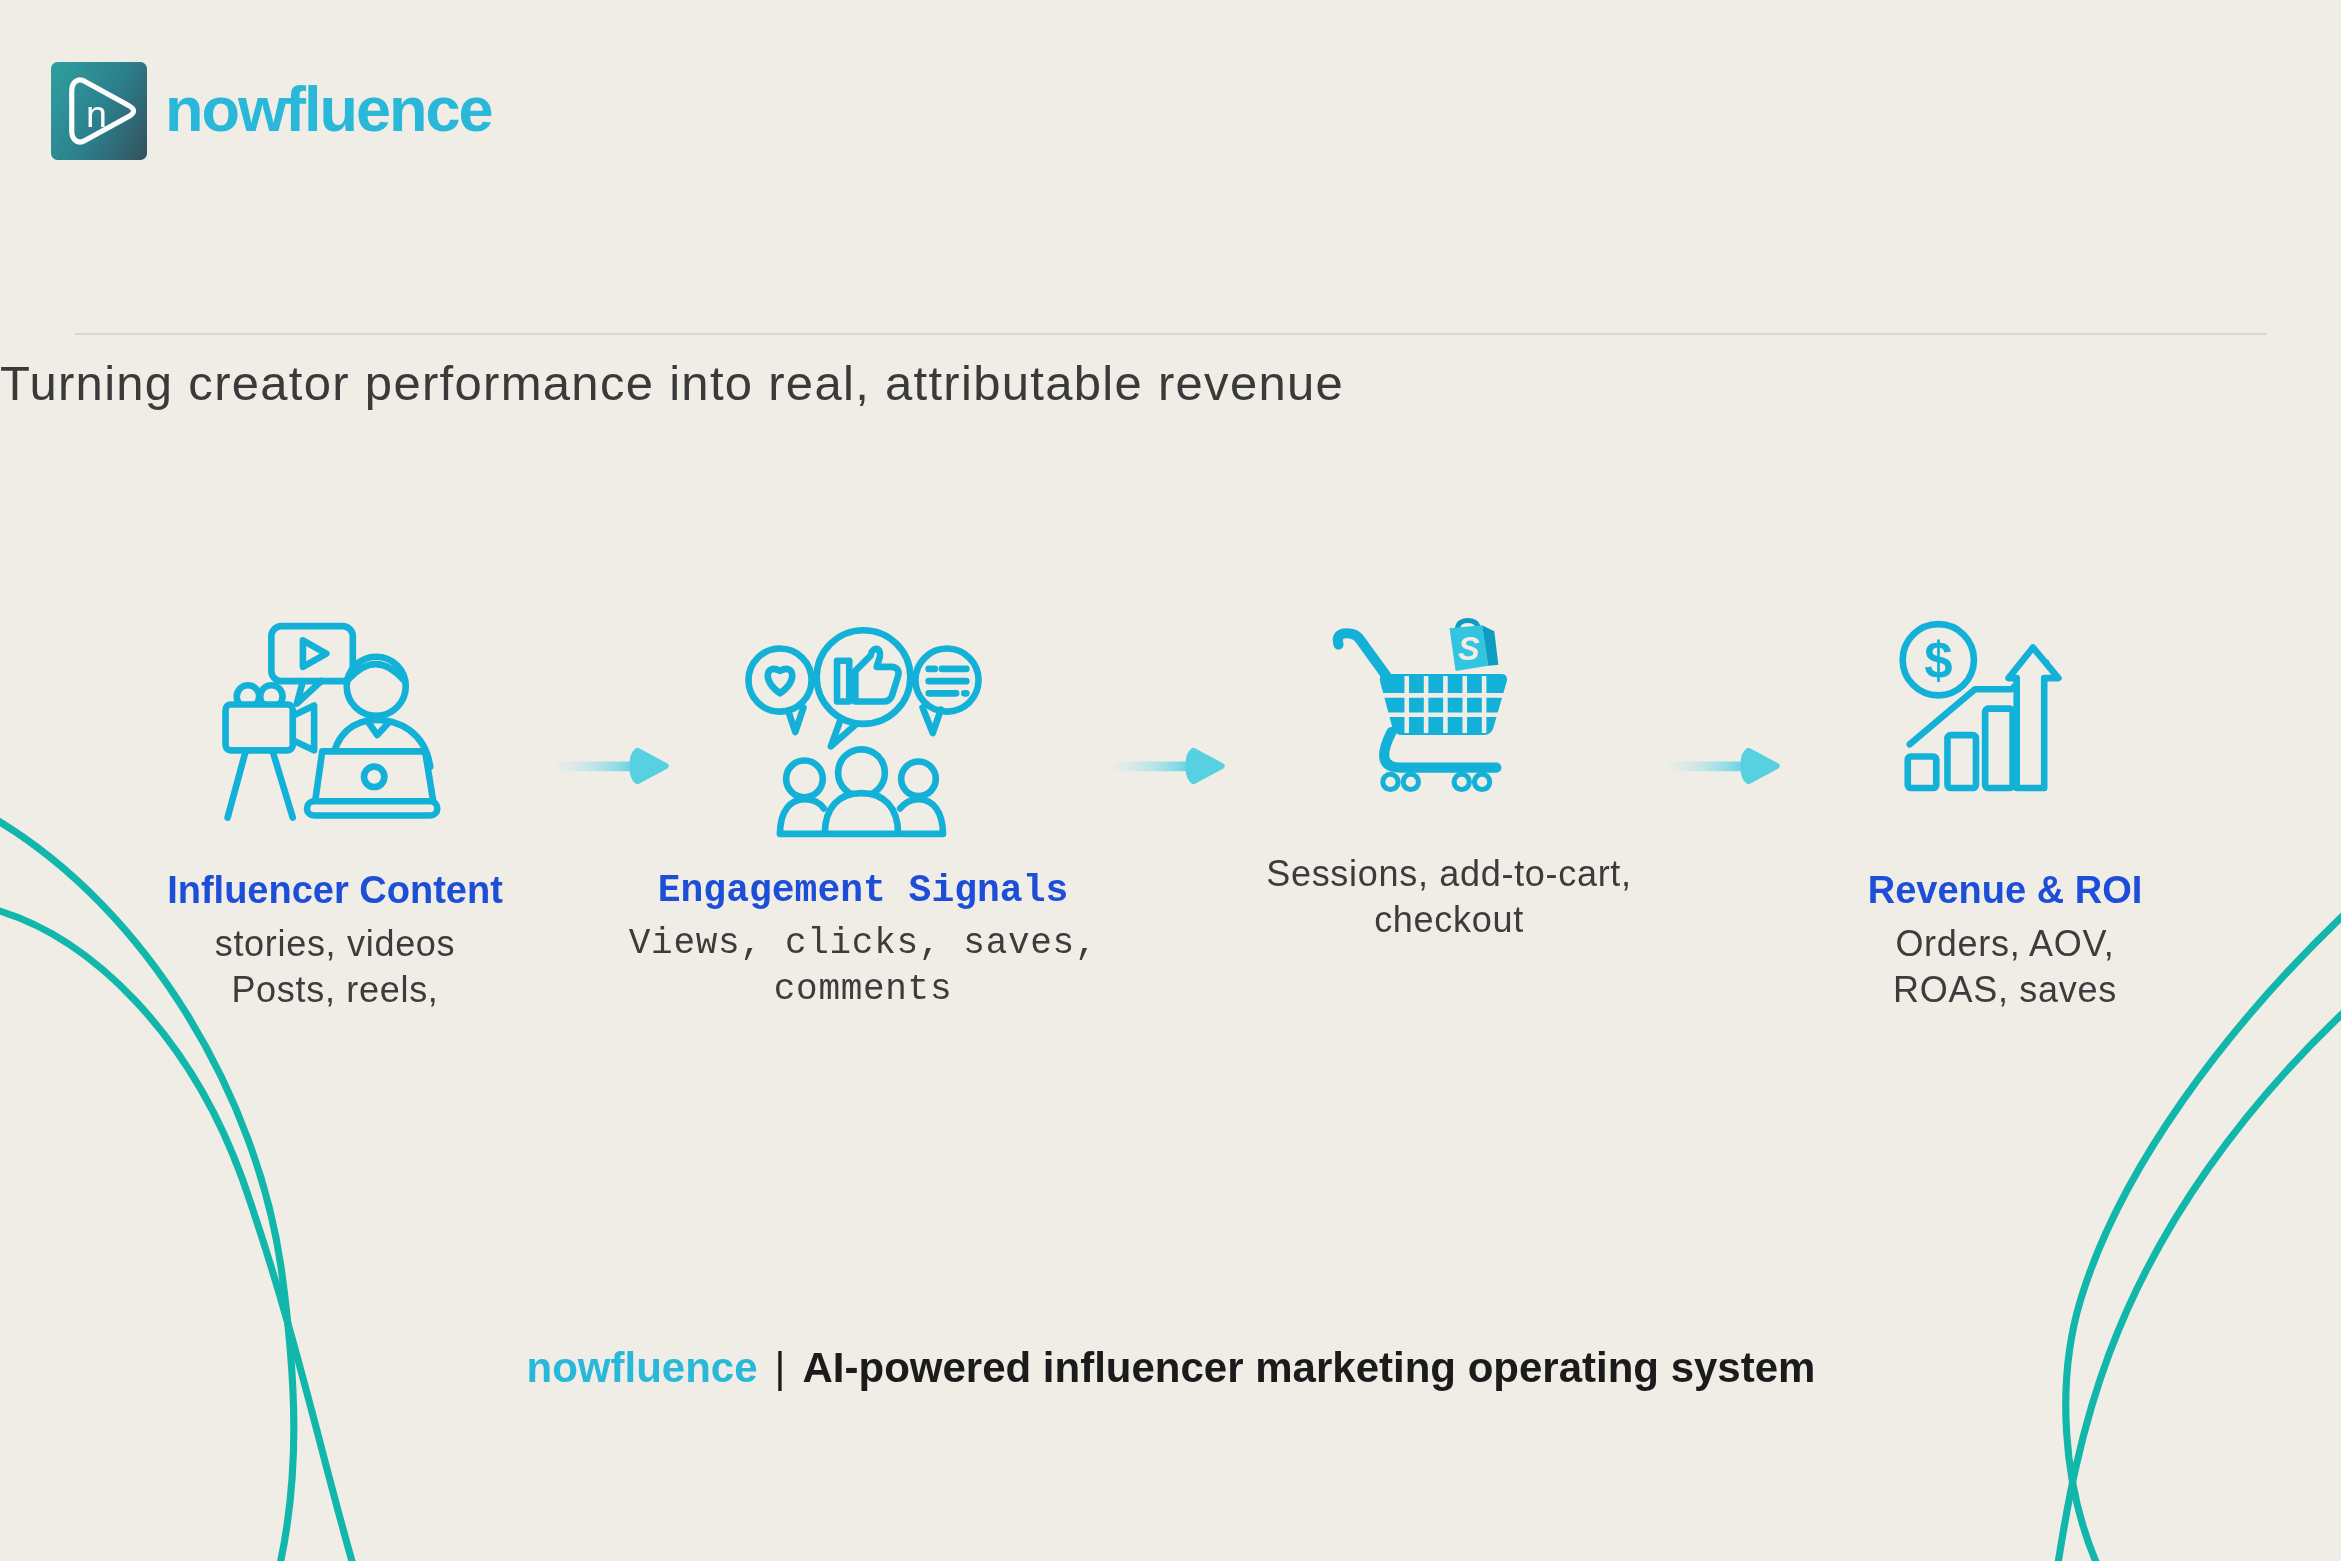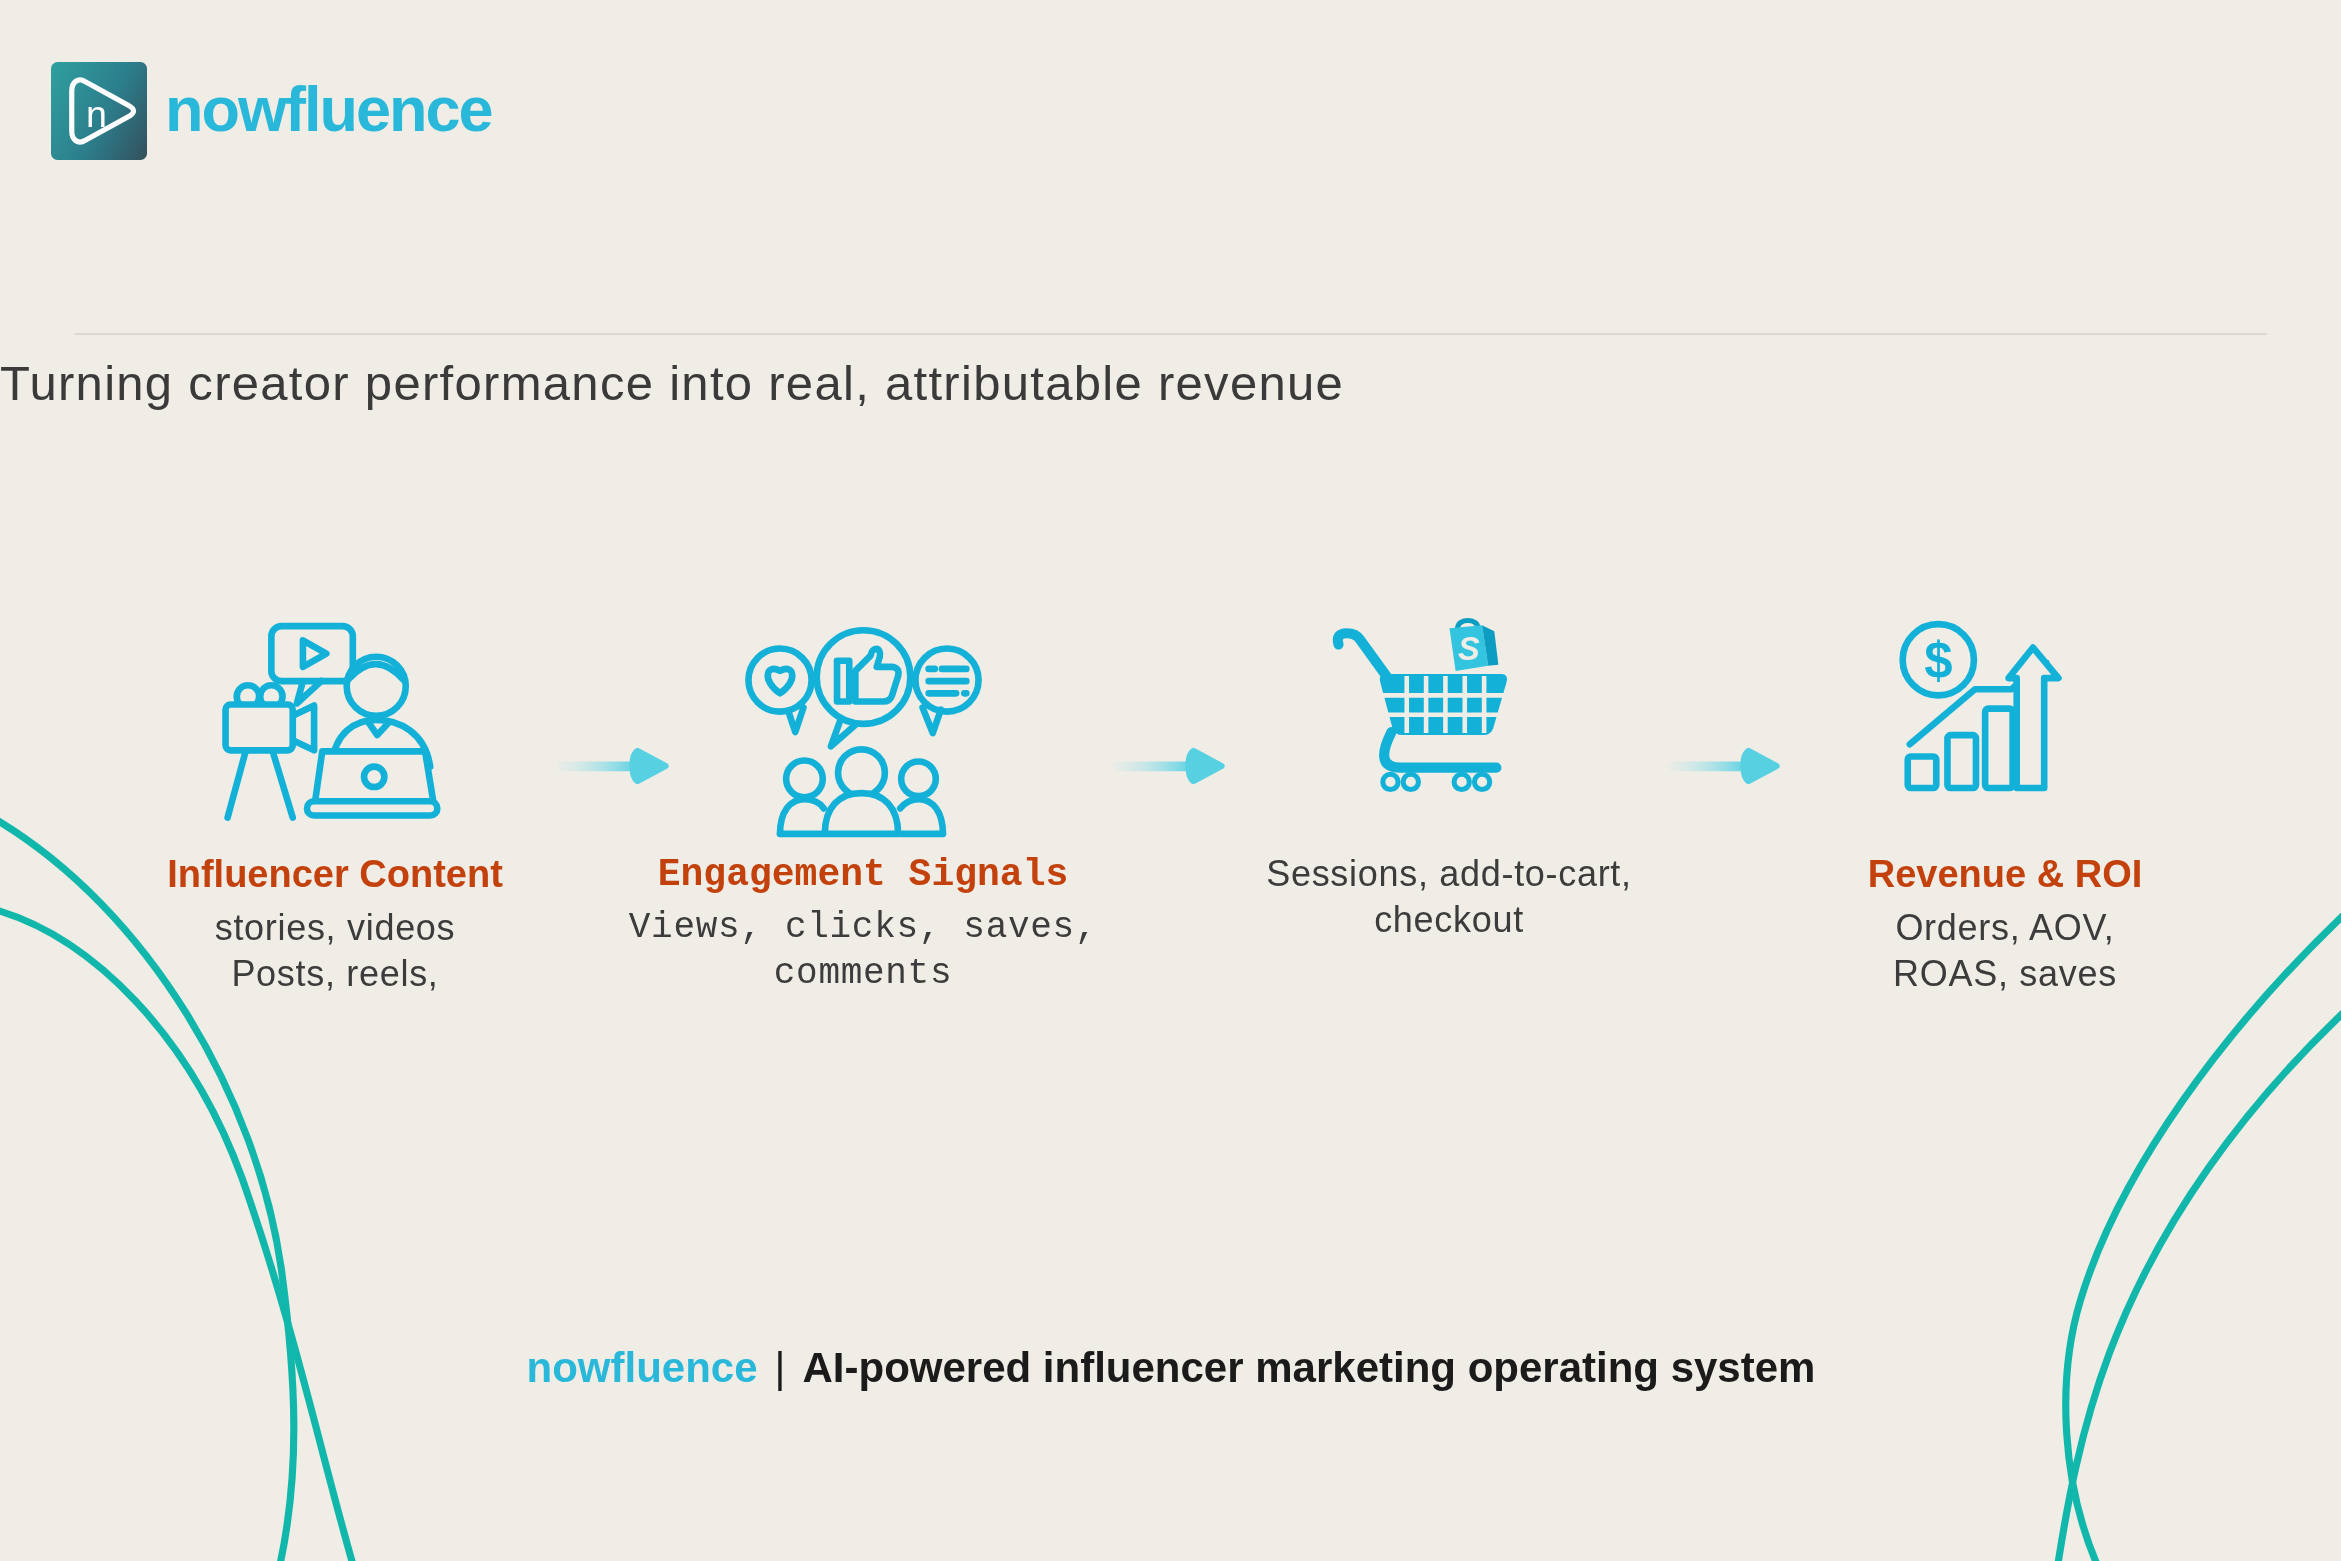--- a/index.html
+++ b/index.html
@@ -27,21 +27,21 @@
     position:absolute;left:75px;right:75px;top:333px;height:2px;background:#dbd8d1;
   }
   .subtitle{
     position:absolute;left:0;right:0;top:359px;text-align:left;
     font-size:49px;font-weight:300;color:#3a3a3a;letter-spacing:1.3px;line-height:1;
   }
   
   .step{position:absolute;top:618px;width:494px;text-align:center;}
   .step-1{left:88px;} .step-2{left:616px;font-family:Liberation Mono, monospace;} .step-3{left:1202px;} .step-4{left:1758px;}
   .step-icon{display:block;margin:0 auto;width:245px;height:224px;}
-  .step-title{margin-top:12px;font-size:38px;font-weight:700;color:#c2410c;line-height:1.1;}
+  .step-title{margin-top:28px;font-size:38px;font-weight:700;color:#1d4ed8;line-height:1.1;}
   .step-desc{margin-top:9px;font-size:36px;font-weight:300;color:#3c3c3c;letter-spacing:0.7px;line-height:1.29;}
   
   .flow-arrow{position:absolute;top:740px;width:124px;height:52px;}
   .arrow-1{left:554px;} .arrow-2{left:1110px;} .arrow-3{left:1665px;}
   
   .footer{
     position:absolute;left:0;right:0;top:1347px;text-align:center;
     font-size:42px;font-weight:700;color:#1b1b1b;line-height:1;
   }
   .footer .brand{color:#29b8d9;}

